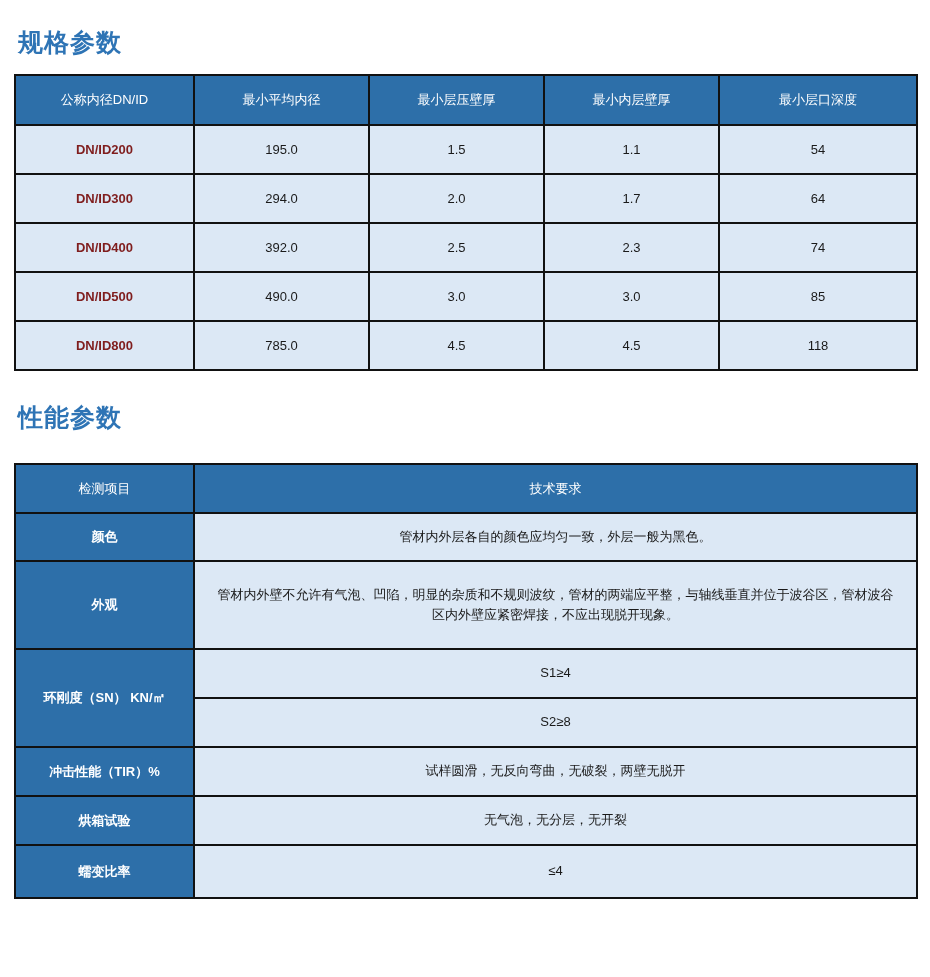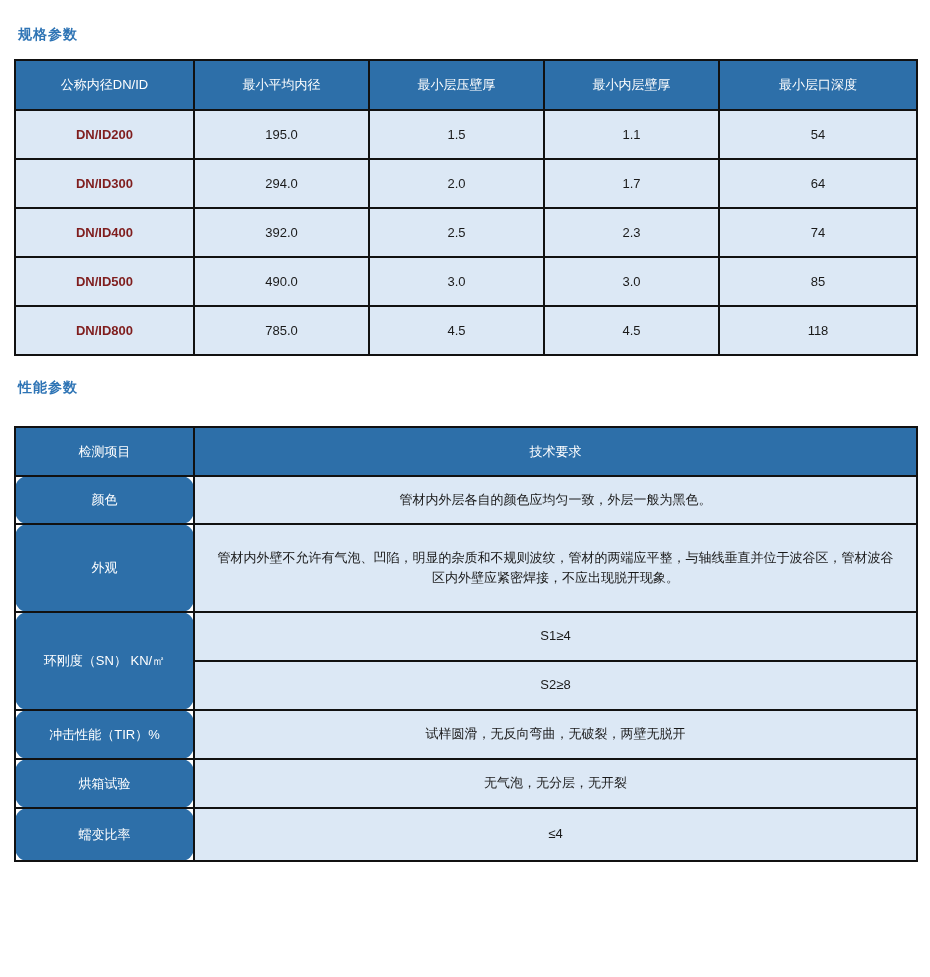--- a/index.html
+++ b/index.html
@@ -15,26 +15,26 @@
     width: 930px;
     height: 977px;
     background: #ffffff;
     font-family: "Liberation Sans", sans-serif;
     color: var(--text-dark);
   }
   .page { padding: 26px 14px 0 14px; }
 
   .section-title {
     color: var(--title-blue);
-    font-size: 14px;
+    font-size: 25px;
     font-weight: bold;
     margin: 0 0 15px 4px;
     letter-spacing: 1px;
   }
-  .section-title.second { margin-top: 23px; margin-bottom: 29px; }
+  .section-title.second { margin-top: 30px; margin-bottom: 29px; }
 
   table {
     border-collapse: collapse;
     table-layout: fixed;
     width: 902px;
   }
   th, td {
     border: 2px solid var(--border-dark);
     text-align: center;
     vertical-align: middle;
@@ -57,23 +57,22 @@
   .spec-table td { background: var(--cell-light); }
   .spec-table td.rowlabel {
     font-weight: bold;
     color: #7f1d1d;
   }
 
   
   .perf-table th.itemcell {
     background: var(--header-blue);
     color: #ffffff;
-    font-weight: normal;
+    font-weight: bold;
     padding: 2px 2px;
-    border-radius: 13px;
   }
   .perf-table td.reqcell {
     background: var(--cell-light);
     line-height: 1.55;
     padding: 4px 21px;
   }
   .perf-table col.c-item { width: 179px; }
   .perf-table col.c-req  { width: 723px; }
 
   .spec-table col.c0 { width: 179px; }

